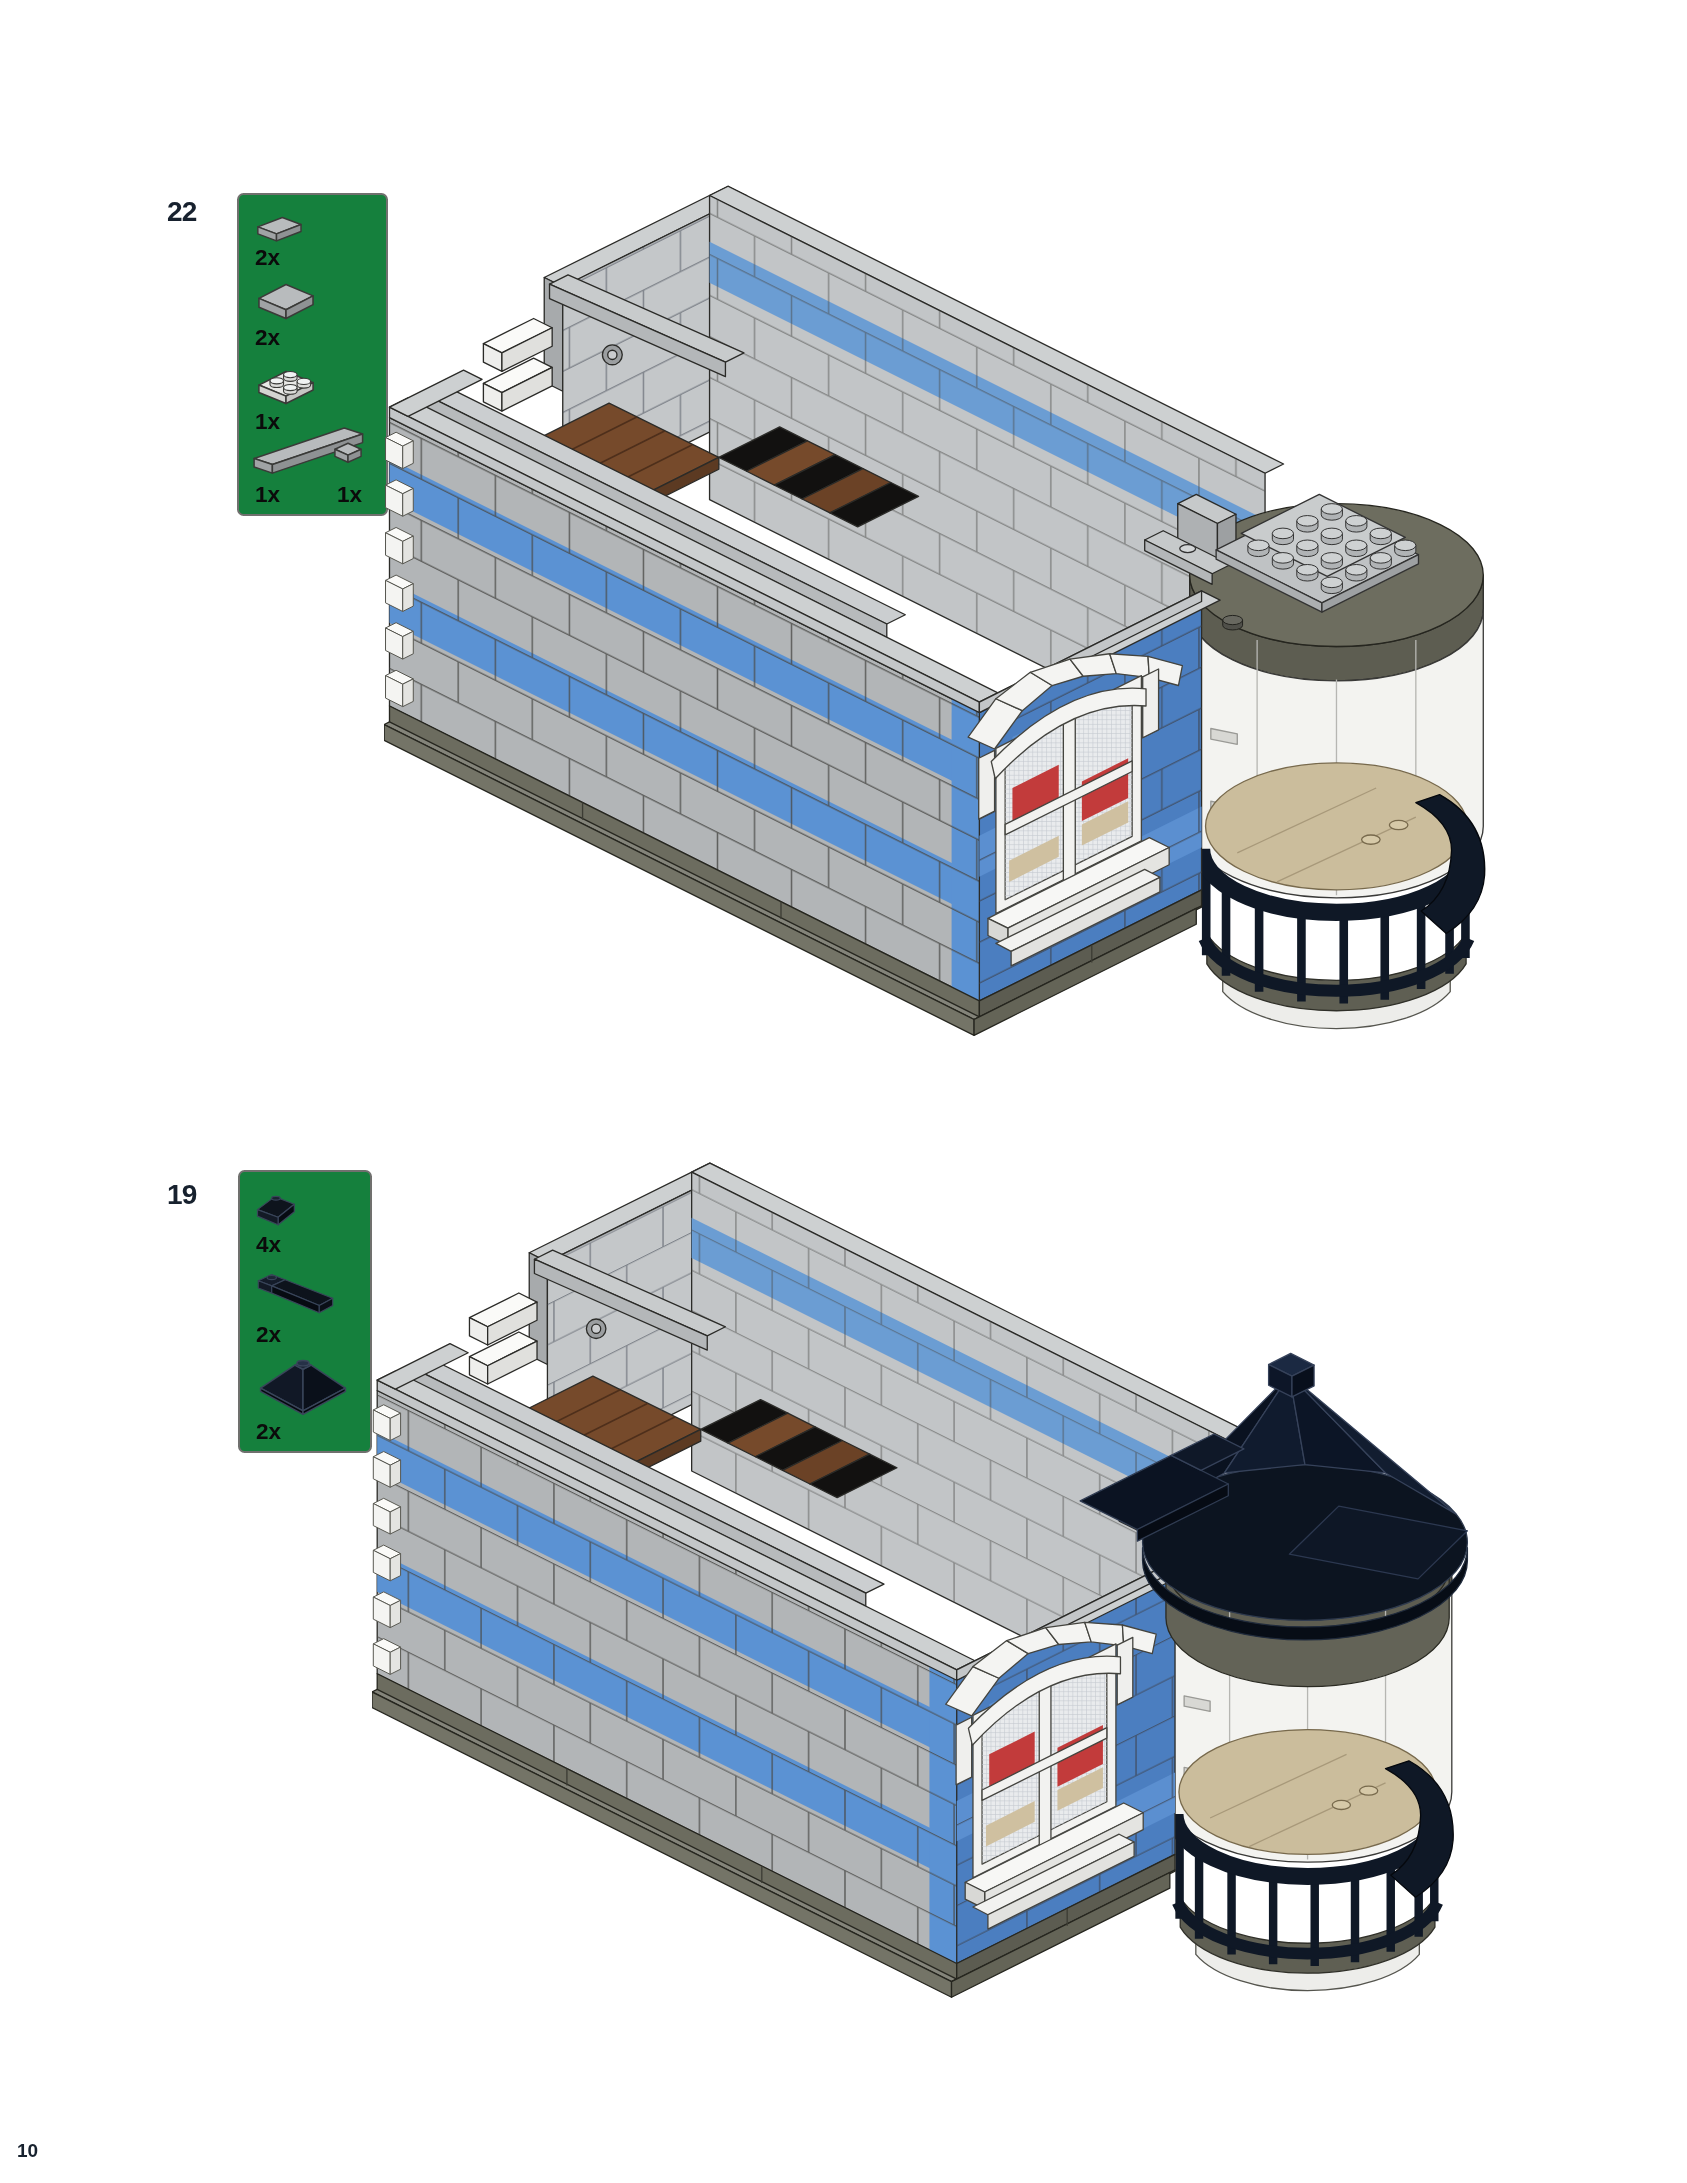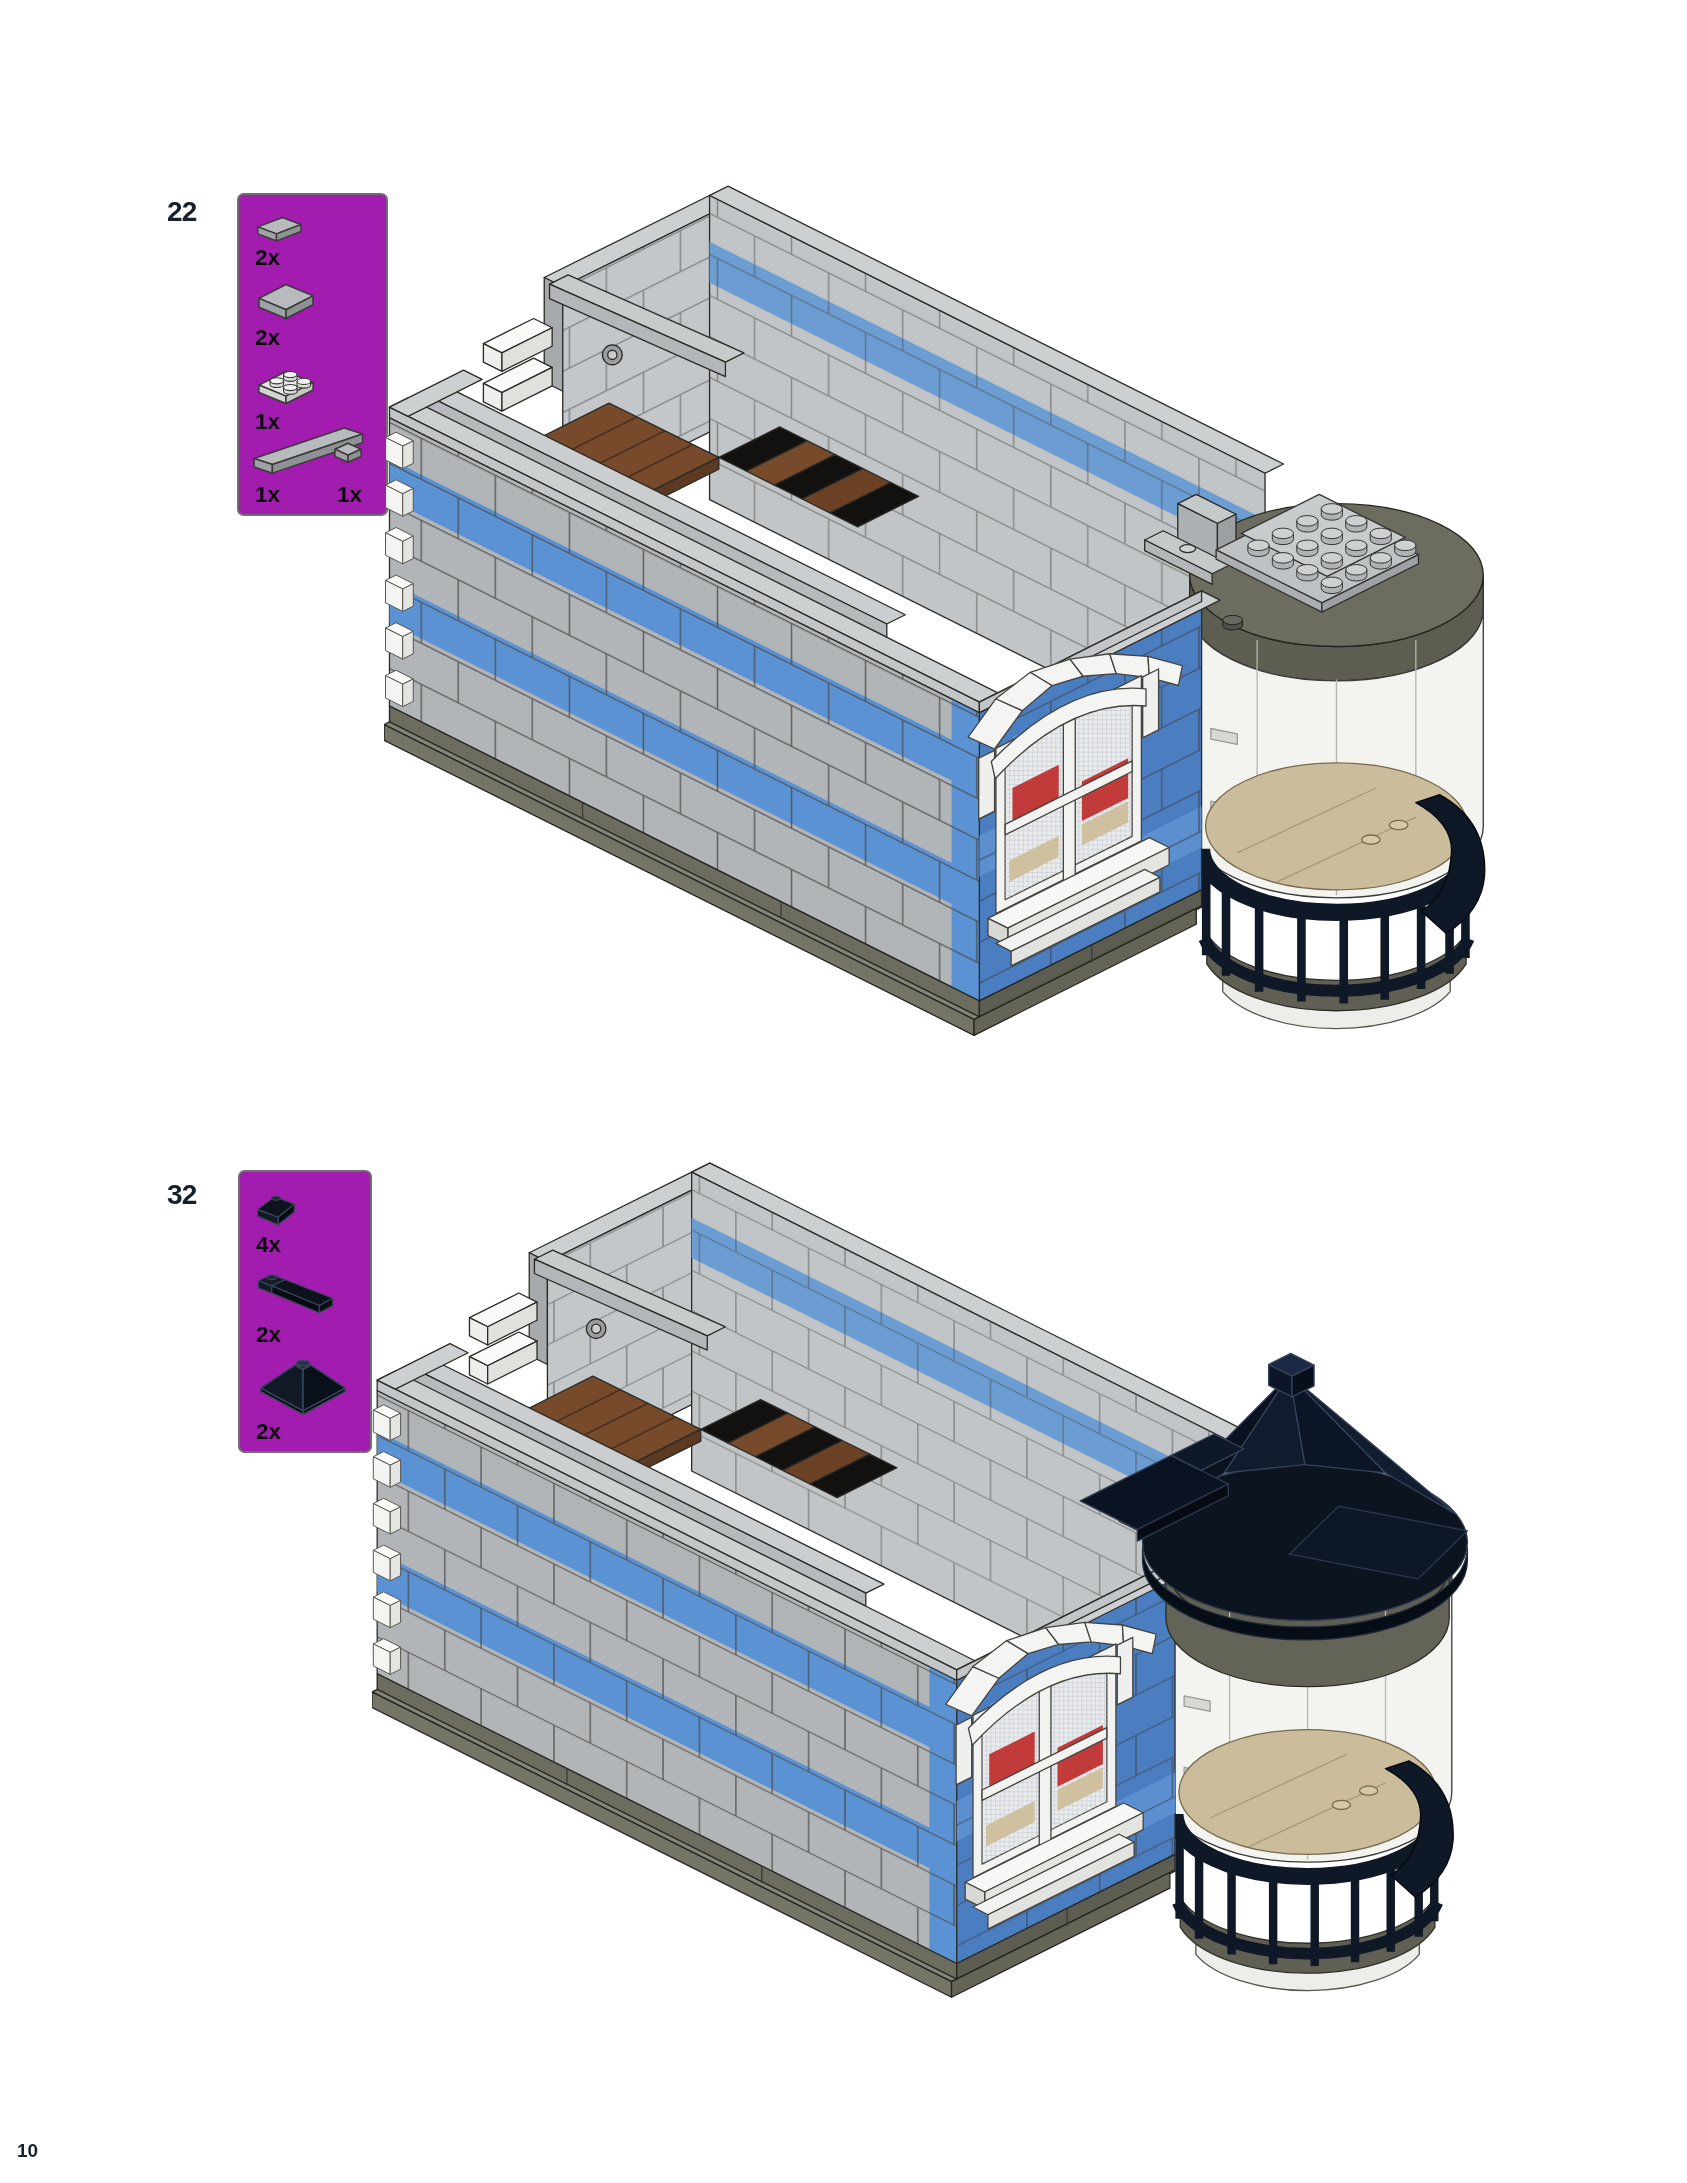--- a/index.html
+++ b/index.html
@@ -1,19 +1,19 @@
 <!DOCTYPE html>
 <html style="font-size:10.6px"><head>
 <meta charset="utf-8">
 <style>
   html,body{margin:0;padding:0;background:#fff;}
   .page{position:relative;width:1687px;height:2183px;background:#ffffff;overflow:hidden;
         font-family:"Liberation Sans",sans-serif;}
   .step-num{position:absolute;font-weight:bold;font-size:28px;color:#17212e;letter-spacing:-0.7px;}
-  .parts-box{position:absolute;background:#a21caf;border:2px solid #70706e;border-radius:6.6px;}
+  .parts-box{position:absolute;background:#15803d;border:2px solid #70706e;border-radius:6.6px;}
   .part{position:absolute;}
   .qty{position:absolute;font-weight:bold;font-size:22.5px;color:#0b0b0b;}
   .page-num{position:absolute;left:17px;top:2140px;font-weight:bold;font-size:19px;color:#17212e;}
   .model{position:absolute;}
   svg{display:block;}
 </style>
 </head>
 <body>
 
 <svg width="0" height="0" style="position:absolute" aria-hidden="true">
@@ -301,21 +301,21 @@
 
     <div class="model" style="left:384px;top:173px;">
       <svg width="1118" height="863" viewBox="0 0 1690 1305">
         <use href="#bldg"></use>
         <use href="#cap-studs"></use>
       </svg>
     </div>
   </section>
 
   <section>
-    <div class="step-num" style="left:167px;top:1179px;">32</div>
+    <div class="step-num" style="left:167px;top:1179px;">19</div>
 
     <div class="parts-box" style="left:238px;top:1170px;width:130px;height:279px;">
       <div class="part" style="left:10.6px;top:17px;">
         <svg width="52" height="38" viewBox="0 0 96 70">
           <g stroke="#39455a" stroke-width="2.2" stroke-linejoin="round">
             <polygon points="12,38 44,14 80,28 50,52" fill="#0e141d"></polygon>
             <polygon points="50,52 80,28 80,42 50,66" fill="#070b12"></polygon>
             <polygon points="12,38 50,52 50,66 12,50" fill="#131a26"></polygon>
             <ellipse cx="46" cy="17" rx="8" ry="3.5" fill="#1a2330"></ellipse>
           </g>

